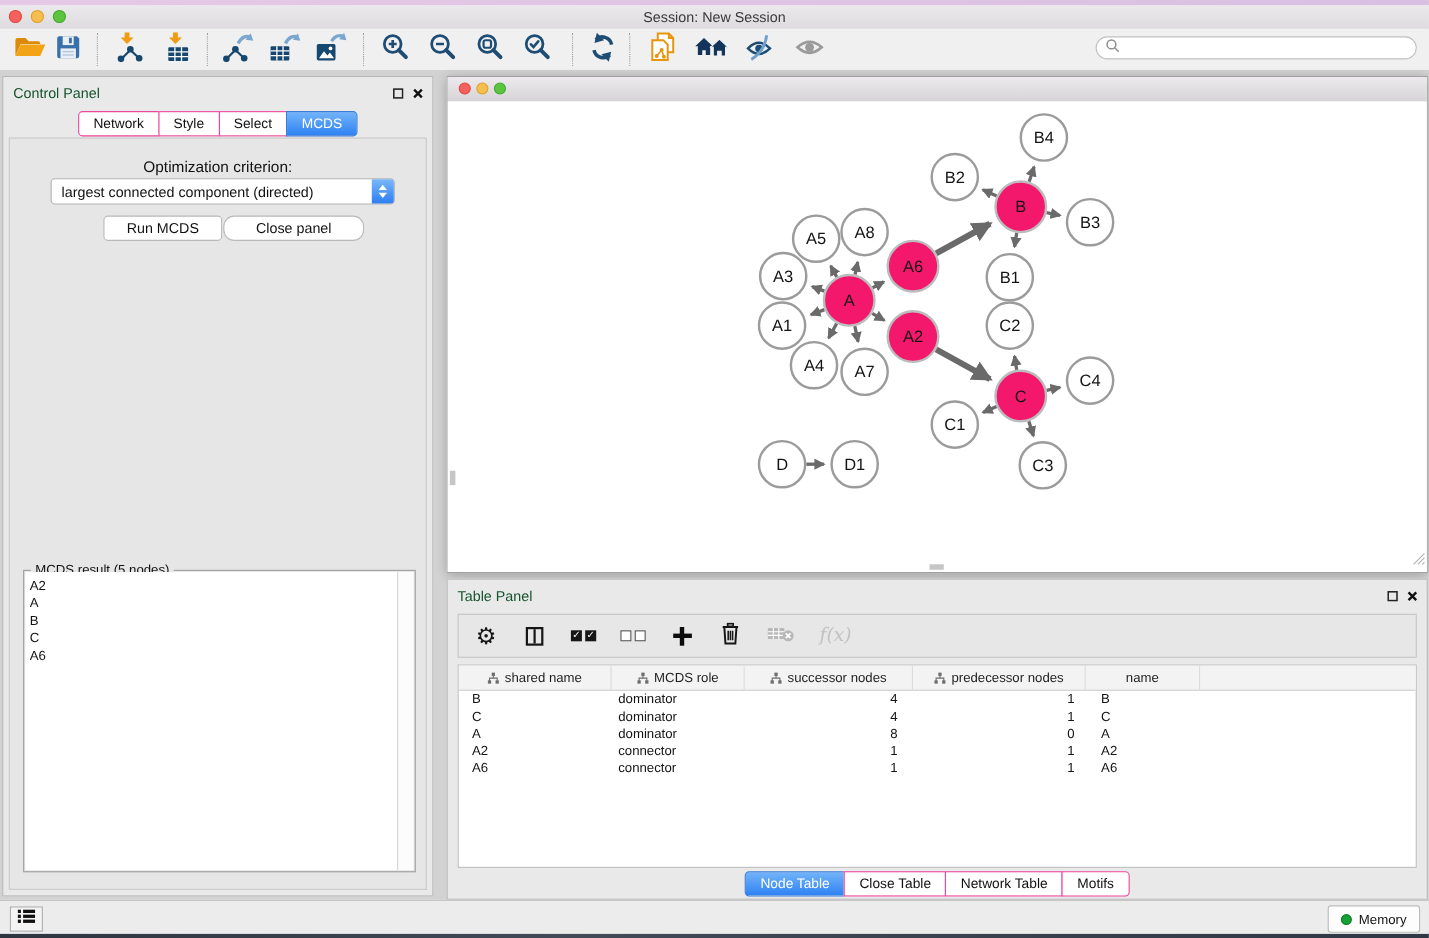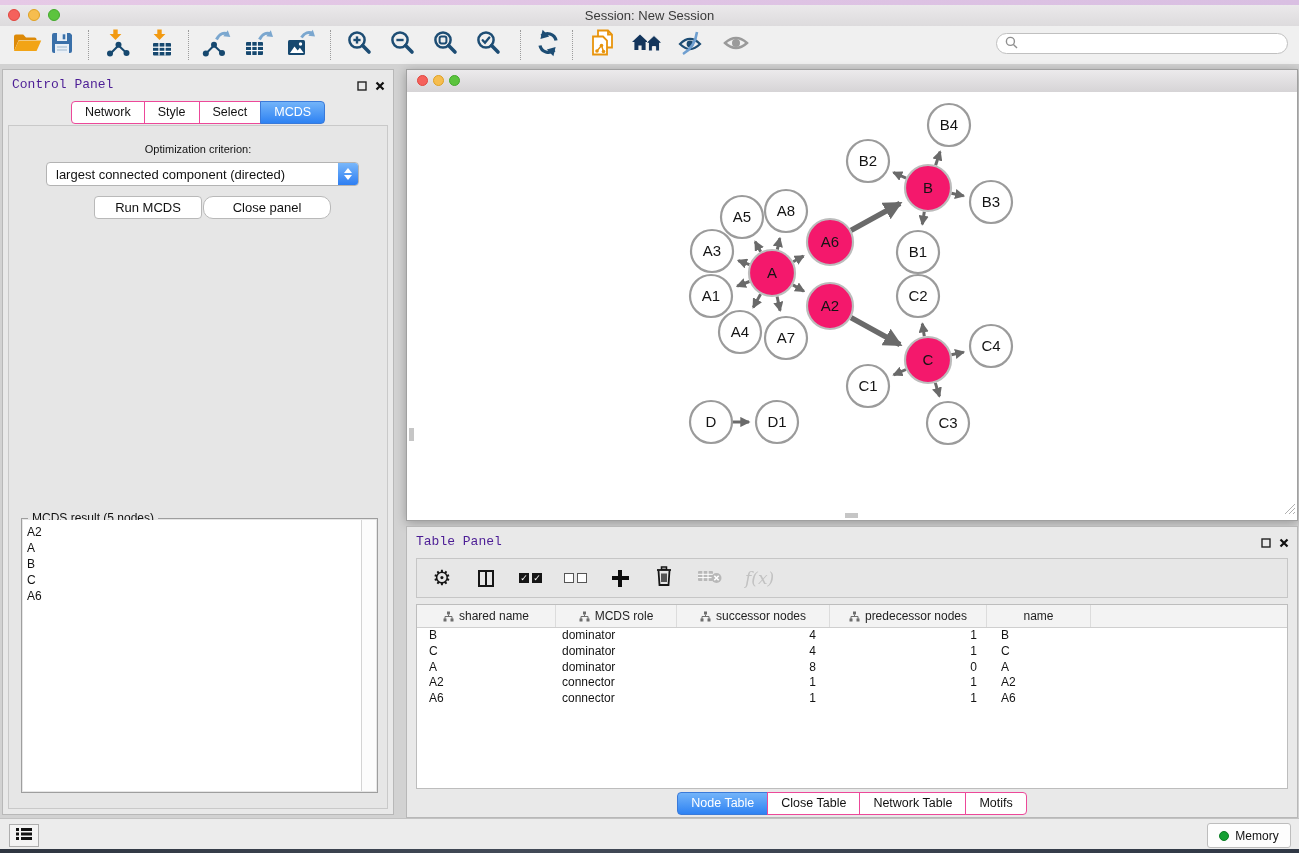--- a/index.html
+++ b/index.html
@@ -19,31 +19,31 @@
   
   .toolbar{position:absolute;left:0;top:21px;width:100%;height:38px;background:#f0f0f0;border-bottom:1px solid #bfbfbf;}
   .icon-btn{position:absolute;top:3px;width:34px;height:32px;display:flex;align-items:center;justify-content:center;cursor:default;}
   .tb-sep{position:absolute;top:4px;height:30px;width:0;border-left:1px dotted #9c9c9c;}
   .searchbox{position:absolute;right:11px;top:7px;width:292px;height:21px;background:#fff;border:1px solid #c0c0c0;border-radius:11px;display:flex;align-items:center;padding-left:8px;box-sizing:border-box;}
   .searchbox input{border:none;outline:none;flex:1;font-size:12px;background:transparent;margin-left:5px;}
   
   .workspace{position:absolute;left:0;top:59px;width:100%;height:754px;background:#d2d2d2;}
   .panel{position:absolute;background:#e9e9e9;border:1px solid #b8b8b8;box-sizing:border-box;}
   .panel-head{position:relative;height:26px;}
-  .panel-title{position:absolute;left:9px;top:7px;font-size:13px;color:#4c1d95;font-family:Liberation Mono, monospace;}
+  .panel-title{position:absolute;left:9px;top:7px;font-size:13px;color:#14532d;}
   .ph-icons{position:absolute;right:8px;top:7px;display:flex;gap:8px;align-items:center;}
   
   #control-panel{left:2px;top:5px;width:392px;height:746px;}
   .cp-tabs{position:absolute;left:0;right:0;top:31px;display:flex;justify-content:center;}
   .seg-tab{height:21px;line-height:21px;padding:0 13px;font-size:12.5px;color:#111;background:#fff;border:1px solid #ec4899;margin-left:-1px;cursor:default;}
   .seg-tab:first-child{border-radius:4px 0 0 4px;margin-left:0;}
   .seg-tab:last-child{border-radius:0 4px 4px 0;}
   .seg-tab.active{background:linear-gradient(#73b4f9,#2e82f3);color:#fff;border-color:#3a7ad9;}
   .cp-content{position:absolute;left:5px;right:5px;top:55px;bottom:5px;background:#e6e6e6;border:1px solid #c9c9c9;}
-  .opt-label{position:absolute;left:0;right:0;top:17px;text-align:center;font-size:11px;color:#111;}
+  .opt-label{position:absolute;left:0;right:0;top:17px;text-align:center;font-size:14px;color:#111;}
   .dropdown{position:absolute;left:37px;top:36px;width:313px;height:24px;background:#fff;border:1px solid #b3b3b3;border-radius:4px;display:flex;align-items:center;box-sizing:border-box;}
   .dropdown .dd-text{flex:1;font-size:13px;color:#111;padding-left:9px;white-space:nowrap;overflow:hidden;}
   .dd-stepper{width:20px;height:22px;border-radius:0 3px 3px 0;background:linear-gradient(#79b7fa,#2e7ef2);display:flex;flex-direction:column;align-items:center;justify-content:center;gap:2px;}
   .btn{position:absolute;height:23px;background:#fff;border:1px solid #b9b9b9;border-radius:4px;font-size:13px;color:#111;display:flex;align-items:center;justify-content:center;box-sizing:border-box;cursor:default;}
   .fieldset{position:absolute;left:12px;right:9px;top:392px;bottom:15px;border:1px solid #9e9e9e;}
   .fieldset .legend{position:absolute;top:-8px;left:6px;background:#e6e6e6;padding:0 4px;font-size:12px;color:#111;}
   .result-list{position:absolute;left:1px;right:15px;top:1px;bottom:1px;background:#fff;overflow:hidden;padding:4px 0 0 4px;}
   .result-list div{font-size:12px;line-height:16px;color:#111;}
   .result-scroll{position:absolute;right:1px;top:1px;bottom:1px;width:14px;background:#fcfcfc;border-left:1px solid #d4d4d4;}
   

